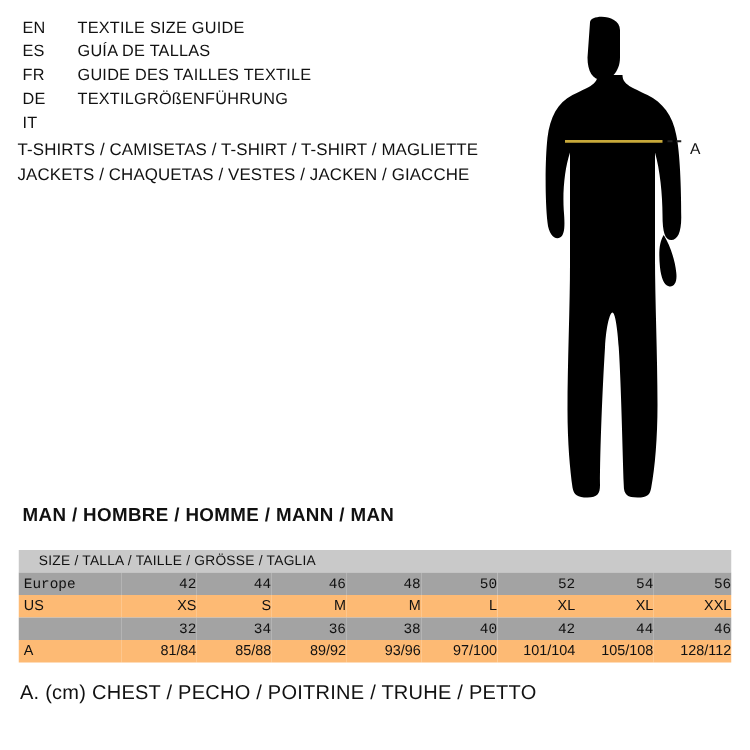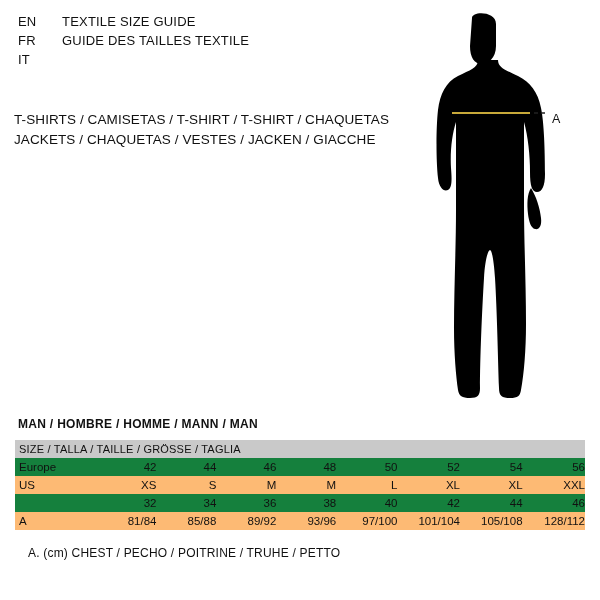--- a/index.html
+++ b/index.html
@@ -79,22 +79,22 @@
     top: 102px;
     font-size: 12.5px;
     color: #111;
     letter-spacing: 0.5px;
   }
 
   
   .table-title {
     position: absolute;
     left: 18px;
-    top: 417px;
-    font-size: 12px;
+    top: 404px;
+    font-size: 15px;
     font-weight: bold;
     letter-spacing: 0.3px;
     color: #111;
     white-space: nowrap;
   }
 
   .size-table {
     position: absolute;
     left: 15px;
     top: 440px;
@@ -106,64 +106,72 @@
   .size-table td {
     padding: 0;
     height: 18px;
     vertical-align: middle;
     white-space: nowrap;
   }
   .size-table tr.row-head td {
     background: #c9c9c9;
     font-size: 11px;
     letter-spacing: 0.2px;
-    padding-left: 4px;
-  }
-  .size-table tr.row-grey td { background: #15803d; }
+    padding-left: 16px;
+  }
+  .size-table tr.row-grey td { background: #a3a3a3; font-family: Liberation Mono, monospace; }
   .size-table tr.row-white td { background: #fdba74; }
   .size-table td.c-label {
     width: 88px;
     padding-left: 4px;
   }
   .size-table td.c-val {
     width: 68px;
     text-align: right;
   }
 
   .table-footnote {
     position: absolute;
-    left: 28px;
+    left: 16px;
     top: 546px;
-    font-size: 12px;
+    font-size: 16px;
     letter-spacing: 0.2px;
     color: #111;
     white-space: nowrap;
   }
 </style>
 </head>
 <body>
 
 <div class="page">
 
   <div class="lang-block">
     <div class="lang-row">
       <span class="lang-code">EN</span>
       <span class="lang-text">TEXTILE SIZE GUIDE</span>
     </div>
     <div class="lang-row">
+      <span class="lang-code">ES</span>
+      <span class="lang-text">GUÍA DE TALLAS</span>
+    </div>
+    <div class="lang-row">
       <span class="lang-code">FR</span>
       <span class="lang-text">GUIDE DES TAILLES TEXTILE</span>
     </div>
     <div class="lang-row">
+      <span class="lang-code">DE</span>
+      <span class="lang-text">TEXTILGRÖßENFÜHRUNG</span>
+    </div>
+    <div class="lang-row">
       <span class="lang-code">IT</span>
     </div>
   </div>
 
   <div class="garment-block">
-    <div class="garment-line">T-SHIRTS / CAMISETAS / T-SHIRT / T-SHIRT / CHAQUETAS</div>
+    <div class="garment-line">T-SHIRTS / CAMISETAS / T-SHIRT / T-SHIRT / MAGLIETTE</div>
     <div class="garment-line">JACKETS / CHAQUETAS / VESTES / JACKEN / GIACCHE</div>
   </div>
 
   <div class="figure-wrap">
     <svg width="200" height="395" viewBox="0 0 200 395" xmlns="http://www.w3.org/2000/svg">
 
       <path d="M72,8 C72,1 96,1 96,14 L96,36 C96,48 88,54 82,54 C74,54 70,47 70,36 Z" fill="#000000"></path>
 
       <path d="M78,50
                C78,58 70,60 58,66

